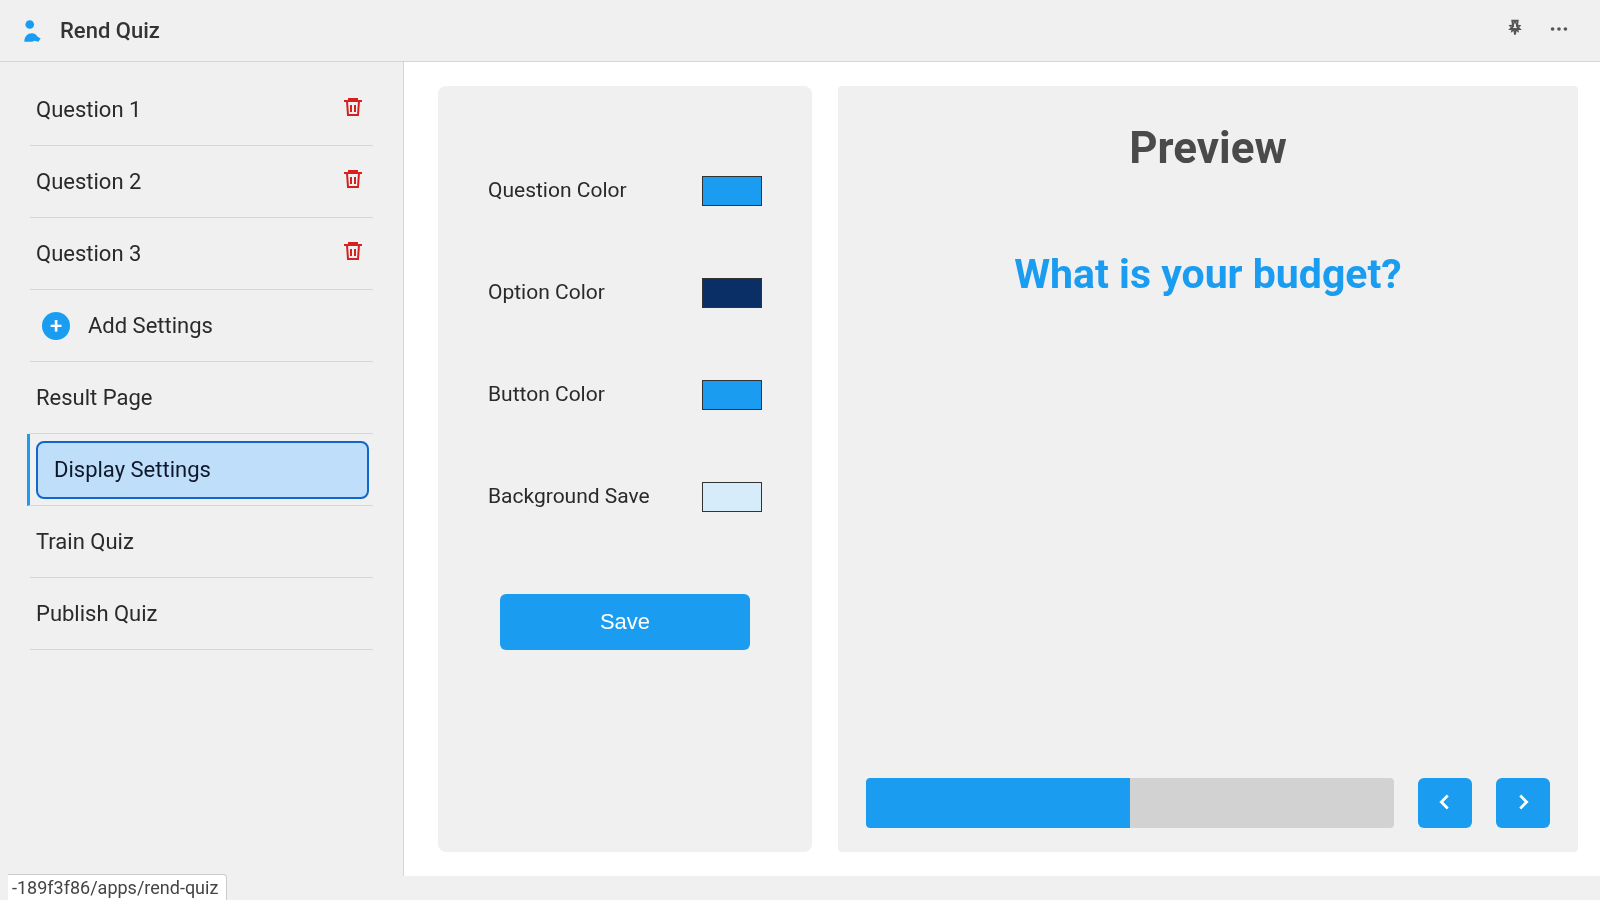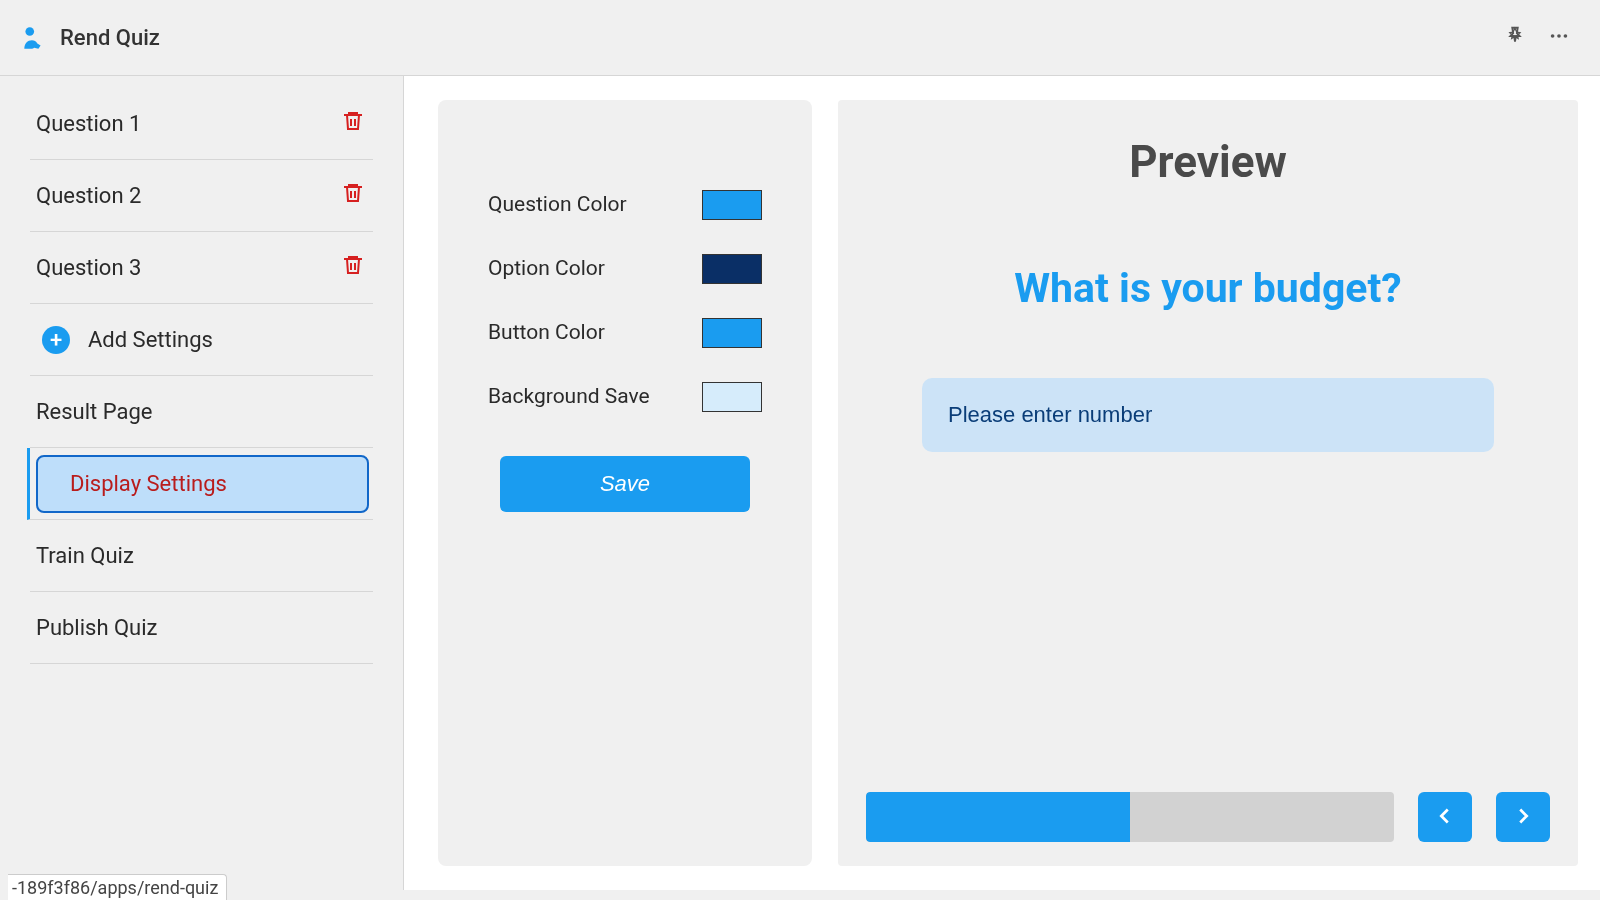--- a/index.html
+++ b/index.html
@@ -5,21 +5,21 @@
   * { box-sizing: border-box; margin: 0; padding: 0; }
   body {
     font-family: -apple-system, BlinkMacSystemFont, "Segoe UI", Roboto, Helvetica, Arial, sans-serif;
     background: #f0f0f0;
     width: 1600px;
     height: 900px;
     overflow: hidden;
     position: relative;
   }
   .topbar {
-    height: 76px;
+    height: 62px;
     background: #f0f0f0;
     border-bottom: 1px solid #d6d6d6;
     display: flex;
     align-items: center;
     padding: 0 20px;
     justify-content: space-between;
   }
   .topbar-left { display: flex; align-items: center; gap: 14px; }
   .app-logo { width: 26px; height: 26px; color: #1a9cf0; }
   .app-title { font-size: 22px; font-weight: 500; color: #333; }
@@ -53,49 +53,48 @@
   .sidebar-item.active-wrap { padding: 0; border-bottom: 1px solid #d6d6d6; height: 72px; display:flex; align-items:center; border-left: 3px solid #1a9cf0; margin-left: -3px;}
   .active-box {
     flex: 1;
     margin: 4px 4px 4px 6px;
     background: #bedefa;
     border: 2px solid #1167c9;
     border-radius: 8px;
     height: 58px;
     display: flex;
     align-items: center;
-    padding-left: 32px;
-    color: #b91c1c;
+    padding-left: 16px;
+    color: #0f172a;
     font-size: 22px;
   }
   .trash-icon { color: #d62020; }
   .settings-panel {
     width: 374px;
     background: #f0f0f0;
     border-radius: 8px;
     padding: 90px 50px 50px 50px;
     display: flex;
     flex-direction: column;
-    gap: 34px;
+    gap: 72px;
   }
   .color-row { display: flex; align-items: center; justify-content: space-between; gap: 24px; }
   .color-label { font-size: 21px; color: #2a2a2a; max-width: 170px; line-height: 1.3; }
   .color-swatch { width: 60px; height: 30px; border: 1.5px solid #333; }
   .save-btn {
     margin-top: 10px;
     align-self: center;
     width: 250px;
     height: 56px;
     background: #1a9cf0;
     color: #fff;
     border: none;
     border-radius: 6px;
     font-size: 22px;
     cursor: pointer;
-    font-style: italic;
   }
   .preview-panel {
     flex: 1;
     background: #f0f0f0;
     border-radius: 4px;
     padding: 30px 28px 24px 28px;
     display: flex;
     flex-direction: column;
     position: relative;
   }
@@ -247,23 +246,20 @@
       <div class="color-row">
         <span class="color-label">Background Save</span>
         <div class="color-swatch" style="background:#d6ecfb"></div>
       </div>
       <button class="save-btn">Save</button>
     </div>
 
     <div class="preview-panel">
       <div class="preview-title">Preview</div>
       <div class="preview-question">What is your budget?</div>
-      <div class="preview-input-wrap">
-        <input class="preview-input" placeholder="Please enter number" style="">
-      </div>
       <div class="preview-footer">
         <div class="progress-bar">
           <div class="progress-fill" style="width:50%"></div>
         </div>
         <button class="nav-btn">
           <span>
             <svg viewBox="0 0 24 24" width="22" height="22" fill="none" stroke="currentColor" stroke-width="3">
                 <path d="M15 5l-7 7 7 7"></path>
               </svg>
           </span>

